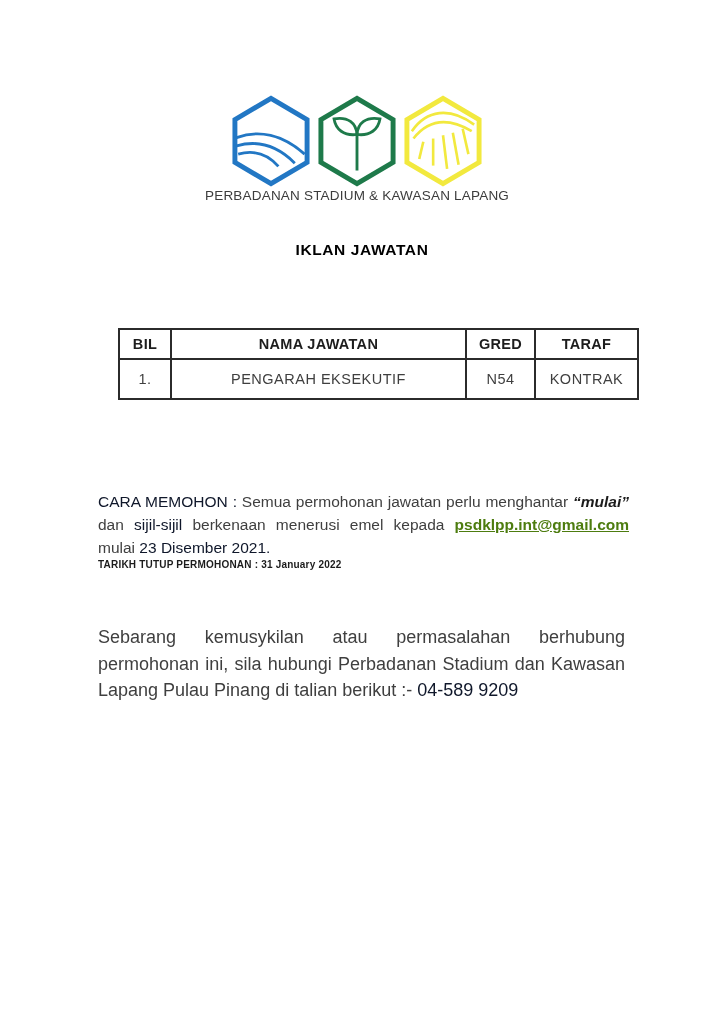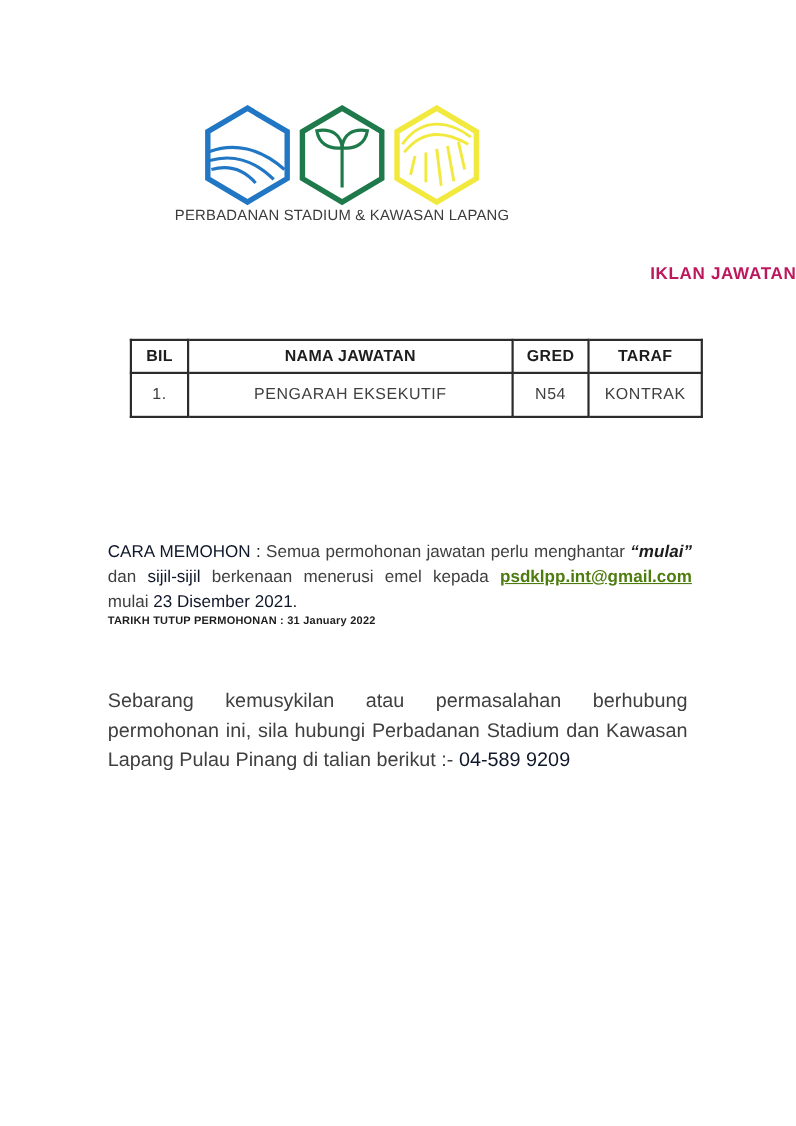--- a/index.html
+++ b/index.html
@@ -16,20 +16,21 @@
 
   
   .logo {
     position: absolute;
     top: 95px;
     left: 0;
     width: 622px;
     display: flex;
     flex-direction: column;
     align-items: center;
+    padding-left: 46px;
   }
   .hex-row {
     display: flex;
     gap: 4px;
     align-items: center;
   }
   .hex-row svg { display: block; }
   .org-line1 {
     margin-top: 1px;
     font-size: 13.5px;
@@ -46,42 +47,42 @@
     white-space: nowrap;
     margin-left: 10px; 
   }
 
   
   .doc-title {
     position: absolute;
     top: 241px;
     left: 0;
     width: 724px;
-    text-align: right;
+    text-align: center;
     font-weight: bold;
     font-size: 15.5px;
     letter-spacing: 0.6px;
-    color: #be185d;
+    color: #000000;
   }
 
   
   .intro {
     position: absolute;
     top: 277px;
     left: 98px;
     width: 505px;
     font-size: 15.5px;
     line-height: 1.18;
     color: #3f3f3f;
   }
 
   
   .vacancy-table {
     position: absolute;
-    top: 308px;
+    top: 328px;
     left: 118px;
     border-collapse: collapse;
     table-layout: fixed;
   }
   .vacancy-table th, .vacancy-table td {
     border: 2px solid #2b2b2b;
     text-align: center;
     vertical-align: middle;
     padding: 0 4px;
   }

